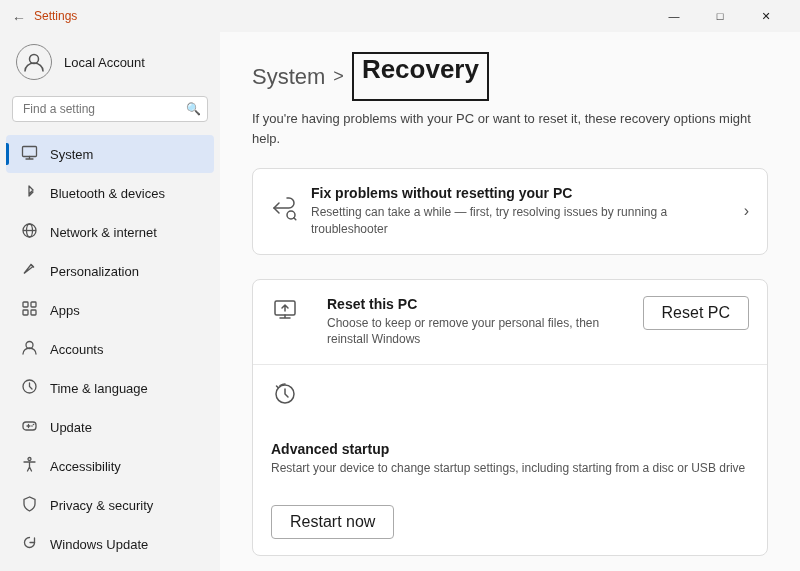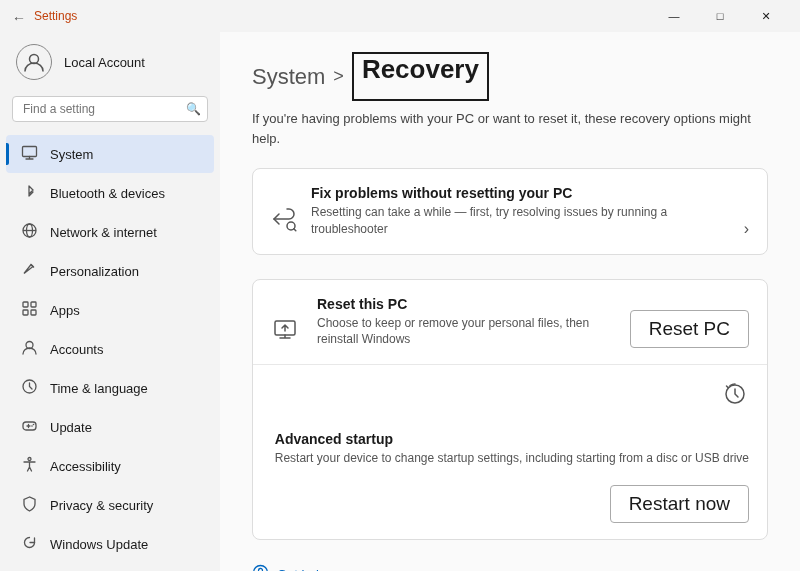--- a/index.html
+++ b/index.html
@@ -186,21 +186,21 @@
       max-width: 500px;
     }
 
     
     .fix-card {
       background: white;
       border: 1px solid #ddd;
       border-radius: 8px;
       padding: 16px 18px;
       display: flex;
-      align-items: flex-end;
+      align-items: center;
       gap: 14px;
       margin-bottom: 24px;
       cursor: pointer;
     }
     .fix-card-icon {
       font-size: 22px;
       color: #555;
       flex-shrink: 0;
     }
     .fix-card-text { flex: 1; }
@@ -231,23 +231,23 @@
     .options-container {
       border: 1px solid #ddd;
       border-radius: 8px;
       background: white;
       overflow: hidden;
       margin-bottom: 24px;
     }
 
     .option-row {
       display: flex;
-      align-items: flex-end;
+      align-items: flex-start;
       padding: 16px 18px;
-      gap: 18px;
+      gap: 28px;
     }
     .option-row + .option-row {
       border-top: 1px solid #e8e8e8;
       flex-direction: column;
     }
     .option-icon {
       font-size: 22px;
       color: #555;
       flex-shrink: 0;
       width: 28px;
@@ -263,21 +263,21 @@
     .option-desc {
       font-size: 12px;
       color: #555;
       line-height: 1.4;
     }
     .option-btn {
       padding: 7px 18px;
       background: white;
       border: 1px solid #aaa;
       border-radius: 4px;
-      font-size: 19px;
+      font-size: 16px;
       font-weight: 500;
       cursor: pointer;
       white-space: nowrap;
       color: #1a1a1a;
     }
 
     
     .footer-links {
       display: flex;
       flex-direction: column;

